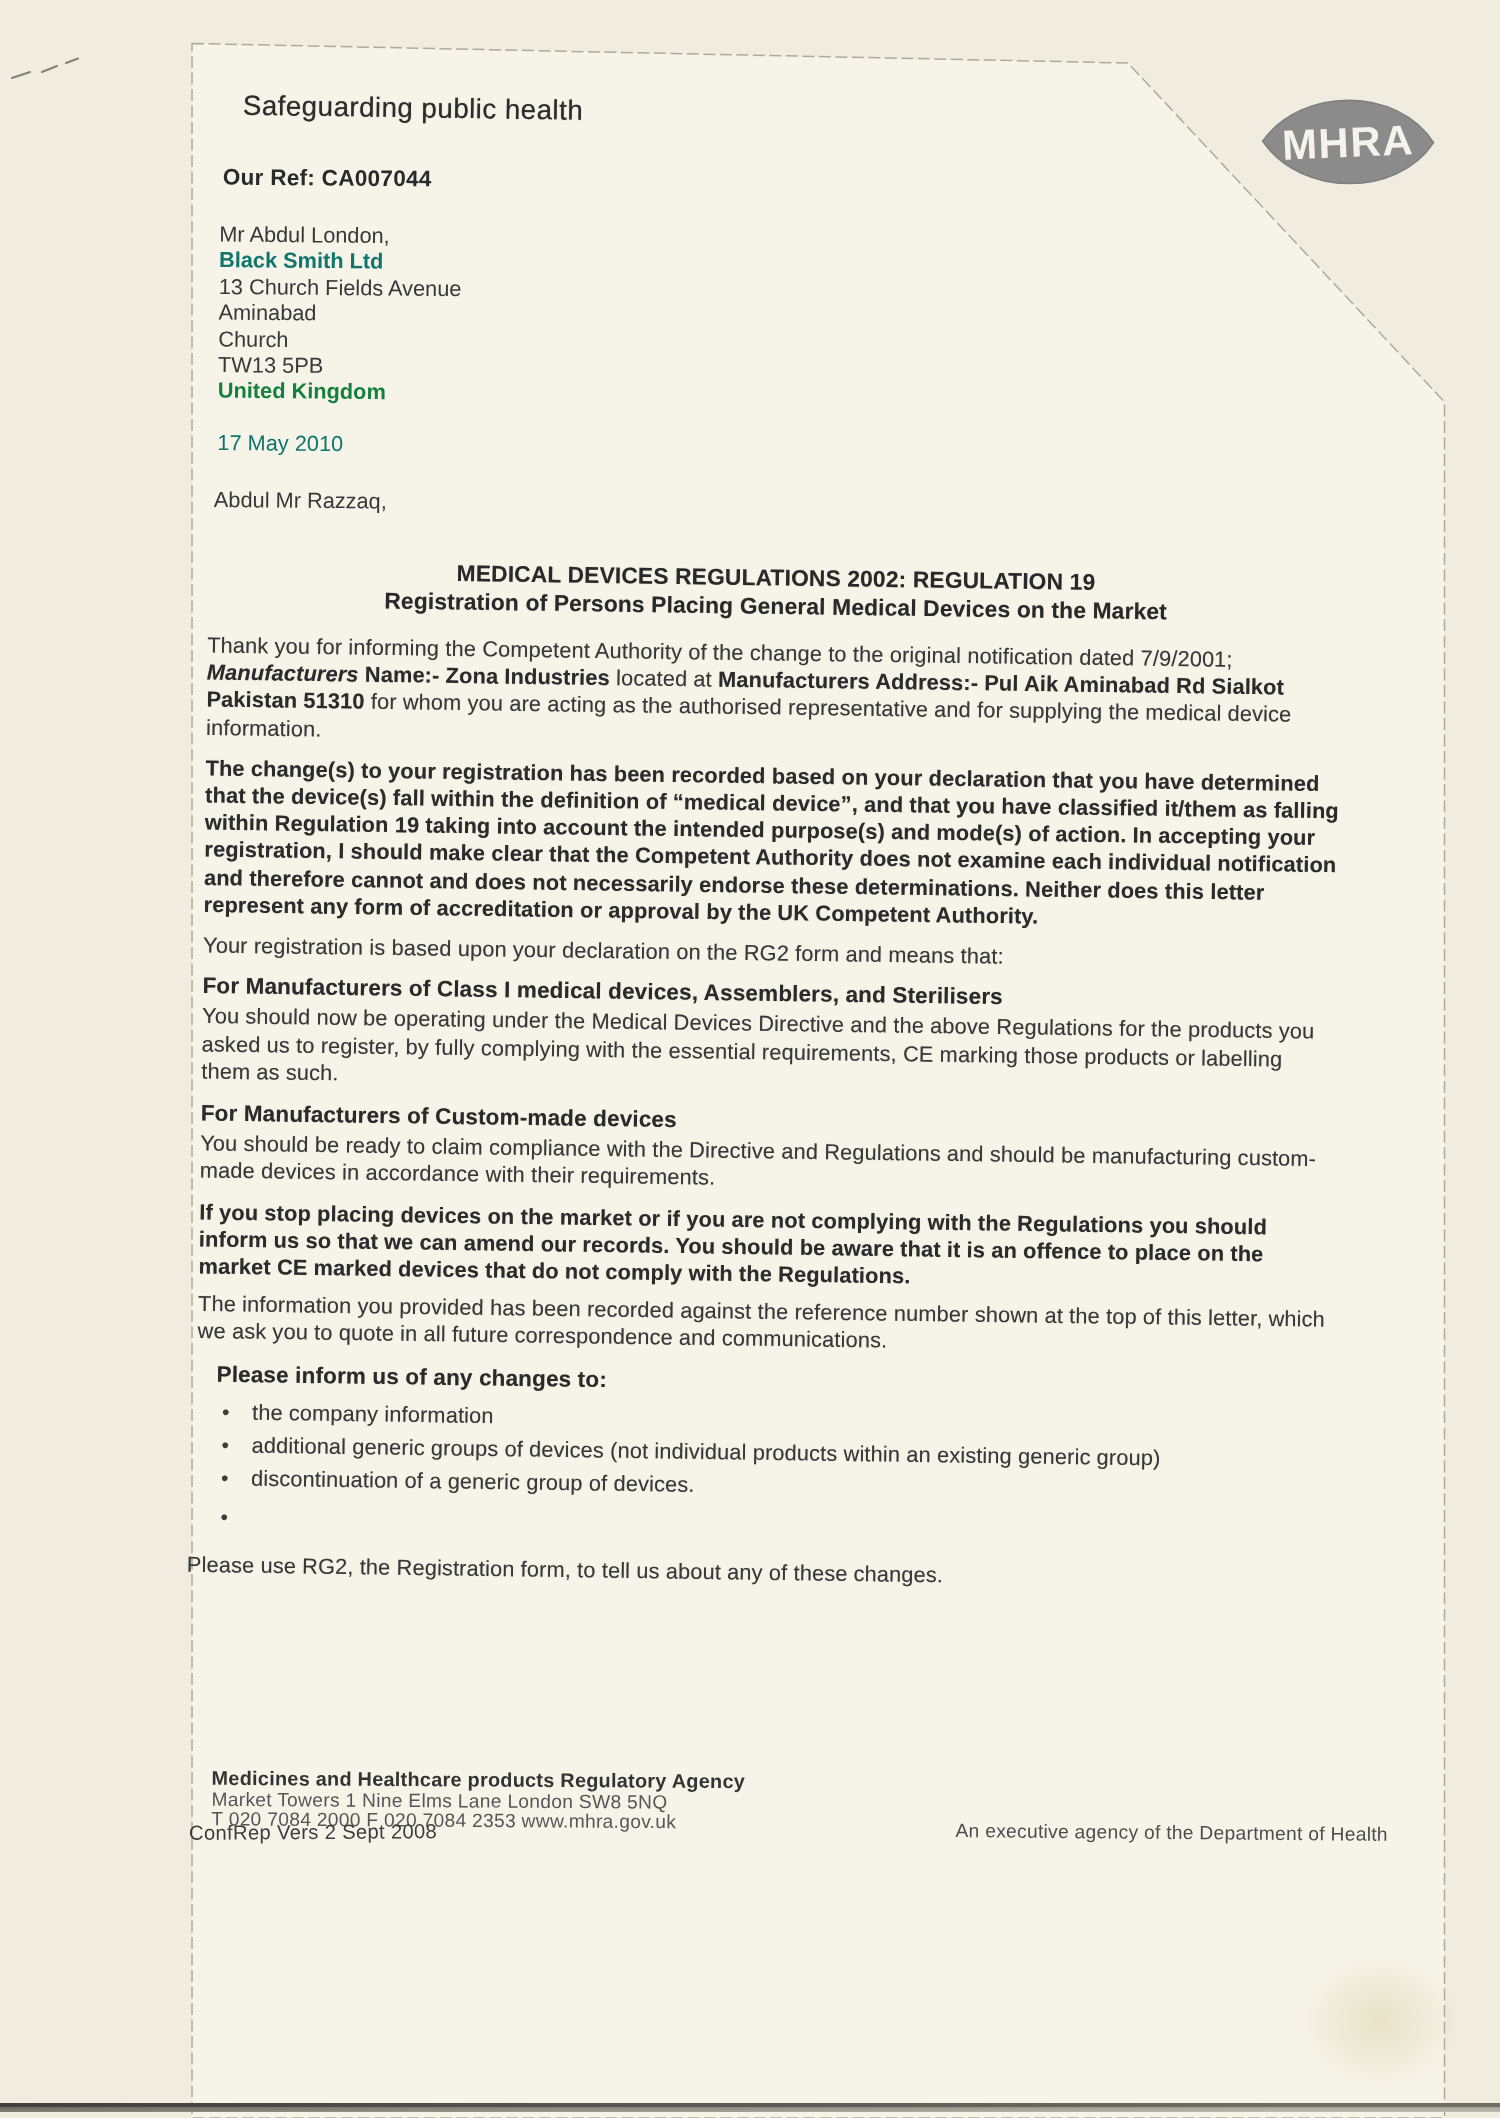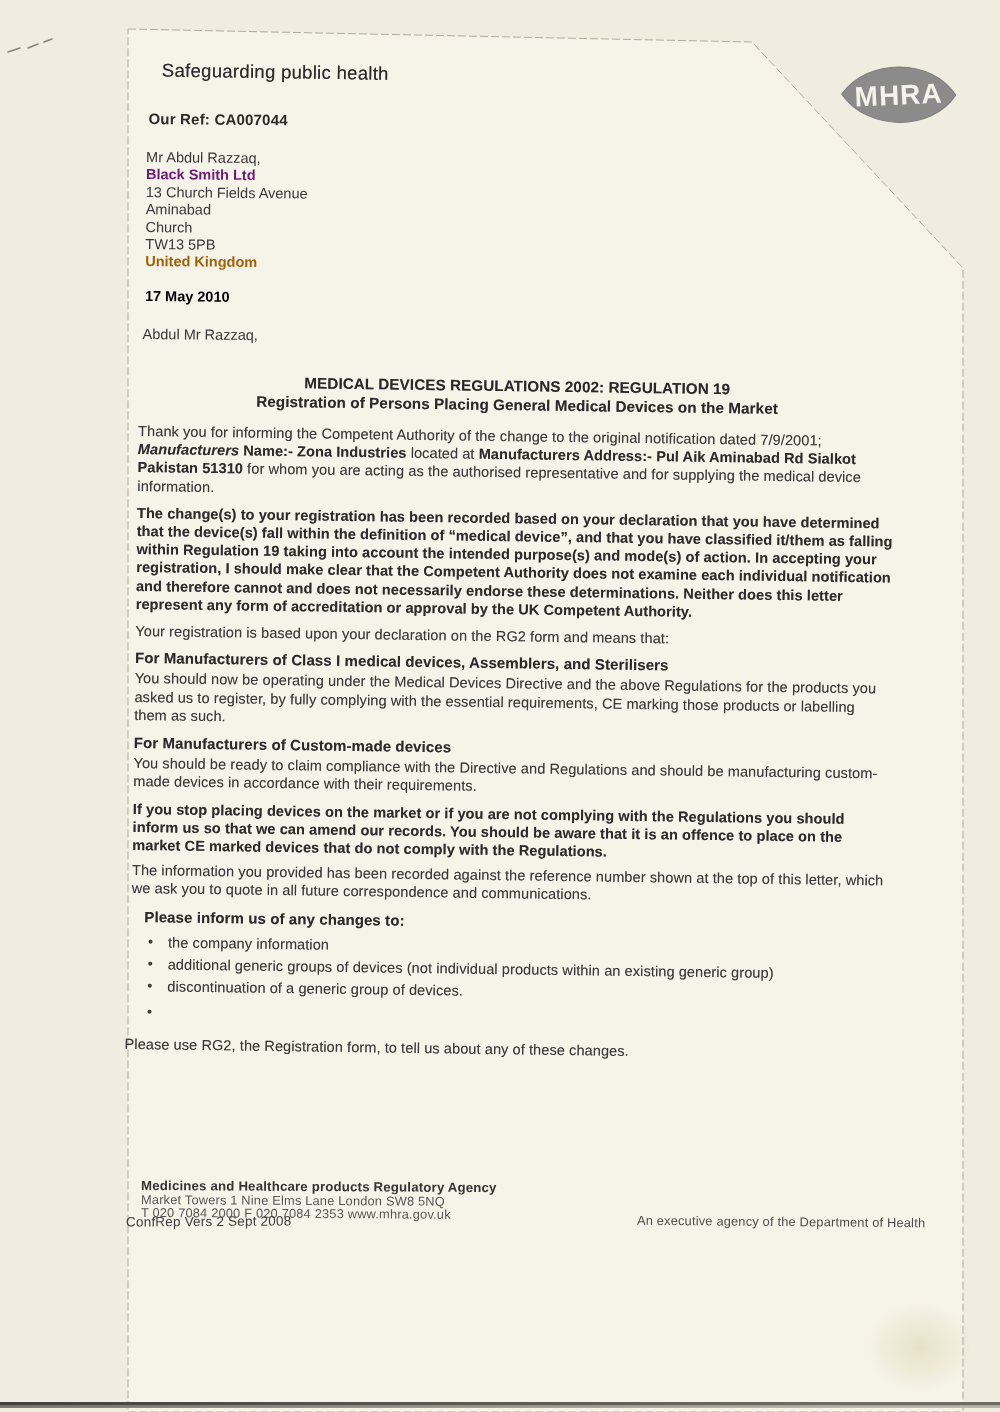--- a/index.html
+++ b/index.html
@@ -22,21 +22,21 @@
     text-shadow:0 0 .6px rgba(40,40,40,.65);
     transform:rotate(0.35deg);
   }
   #logo { position:absolute; left:838px; top:45px; }
   #ref {
     position:absolute; left:149px; top:110px;
     font-size:15px; font-weight:bold; color:#2a2a2a; letter-spacing:.2px;
   }
   #recipient { position:absolute; left:147px; top:149px; font-size:14.5px; line-height:17.4px; }
   .addr-line { white-space:nowrap; }
-  #date { position:absolute; left:147px; top:288px; font-size:14.5px; font-weight:bold; color:#000000; }
+  #date { position:absolute; left:147px; top:288px; font-size:14.5px; font-weight:normal; color:#0f766e; }
   #salutation { position:absolute; left:145px; top:326px; font-size:14.5px; }
 
   
   #letter-body {
     position:absolute; left:139px; top:371px; width:757px;
     transform:rotate(0.8deg); transform-origin:0 0;
     font-size:14.5px; line-height:18.2px; letter-spacing:.1px;
     text-shadow:0 0 .5px rgba(55,55,55,.4);
   }
   .title { text-align:center; font-weight:bold; font-size:15.2px; line-height:19px; color:#292929; }
@@ -97,27 +97,27 @@
   <div id="tagline">Safeguarding public health</div>
 
   <svg id="logo" width="122" height="86" viewBox="0 0 122 86">
     <path d="M4,43 C30,6 94,6 118,43 C94,80 30,80 4,43 Z" fill="#8b8b8b" stroke="#7e7e7e" stroke-width="1"></path>
     <text x="61" y="53" text-anchor="middle" font-family="Liberation Sans, sans-serif" font-size="28" font-weight="bold" fill="#f5f3ec" letter-spacing="1" transform="rotate(-3 61 45)">MHRA</text>
   </svg>
 
   <div id="ref">Our Ref: CA007044</div>
 
   <div id="recipient">
-    <div class="addr-line"><span>Mr Abdul Razzaq,</span></div>
-    <div class="addr-line"><span style="font-weight: bold; color: #701a75;">Black Smith Ltd</span></div>
+    <div class="addr-line"><span>Mr Abdul London,</span></div>
+    <div class="addr-line"><span style="font-weight: bold; color: #0f766e;">Black Smith Ltd</span></div>
     <div class="addr-line"><span>13 Church Fields Avenue</span></div>
     <div class="addr-line"><span>Aminabad</span></div>
     <div class="addr-line"><span>Church</span></div>
     <div class="addr-line"><span>TW13 5PB</span></div>
-    <div class="addr-line"><span style="font-weight: bold; color: #a16207;">United Kingdom</span></div>
+    <div class="addr-line"><span style="font-weight: bold; color: #15803d;">United Kingdom</span></div>
   </div>
 
   <div id="date">17 May 2010</div>
   <div id="salutation">Abdul Mr Razzaq,</div>
 </div>
 
 <div id="letter-body">
   <div class="title">MEDICAL DEVICES REGULATIONS 2002: REGULATION 19</div>
   <div class="title">Registration of Persons Placing General Medical Devices on the Market</div>
 

